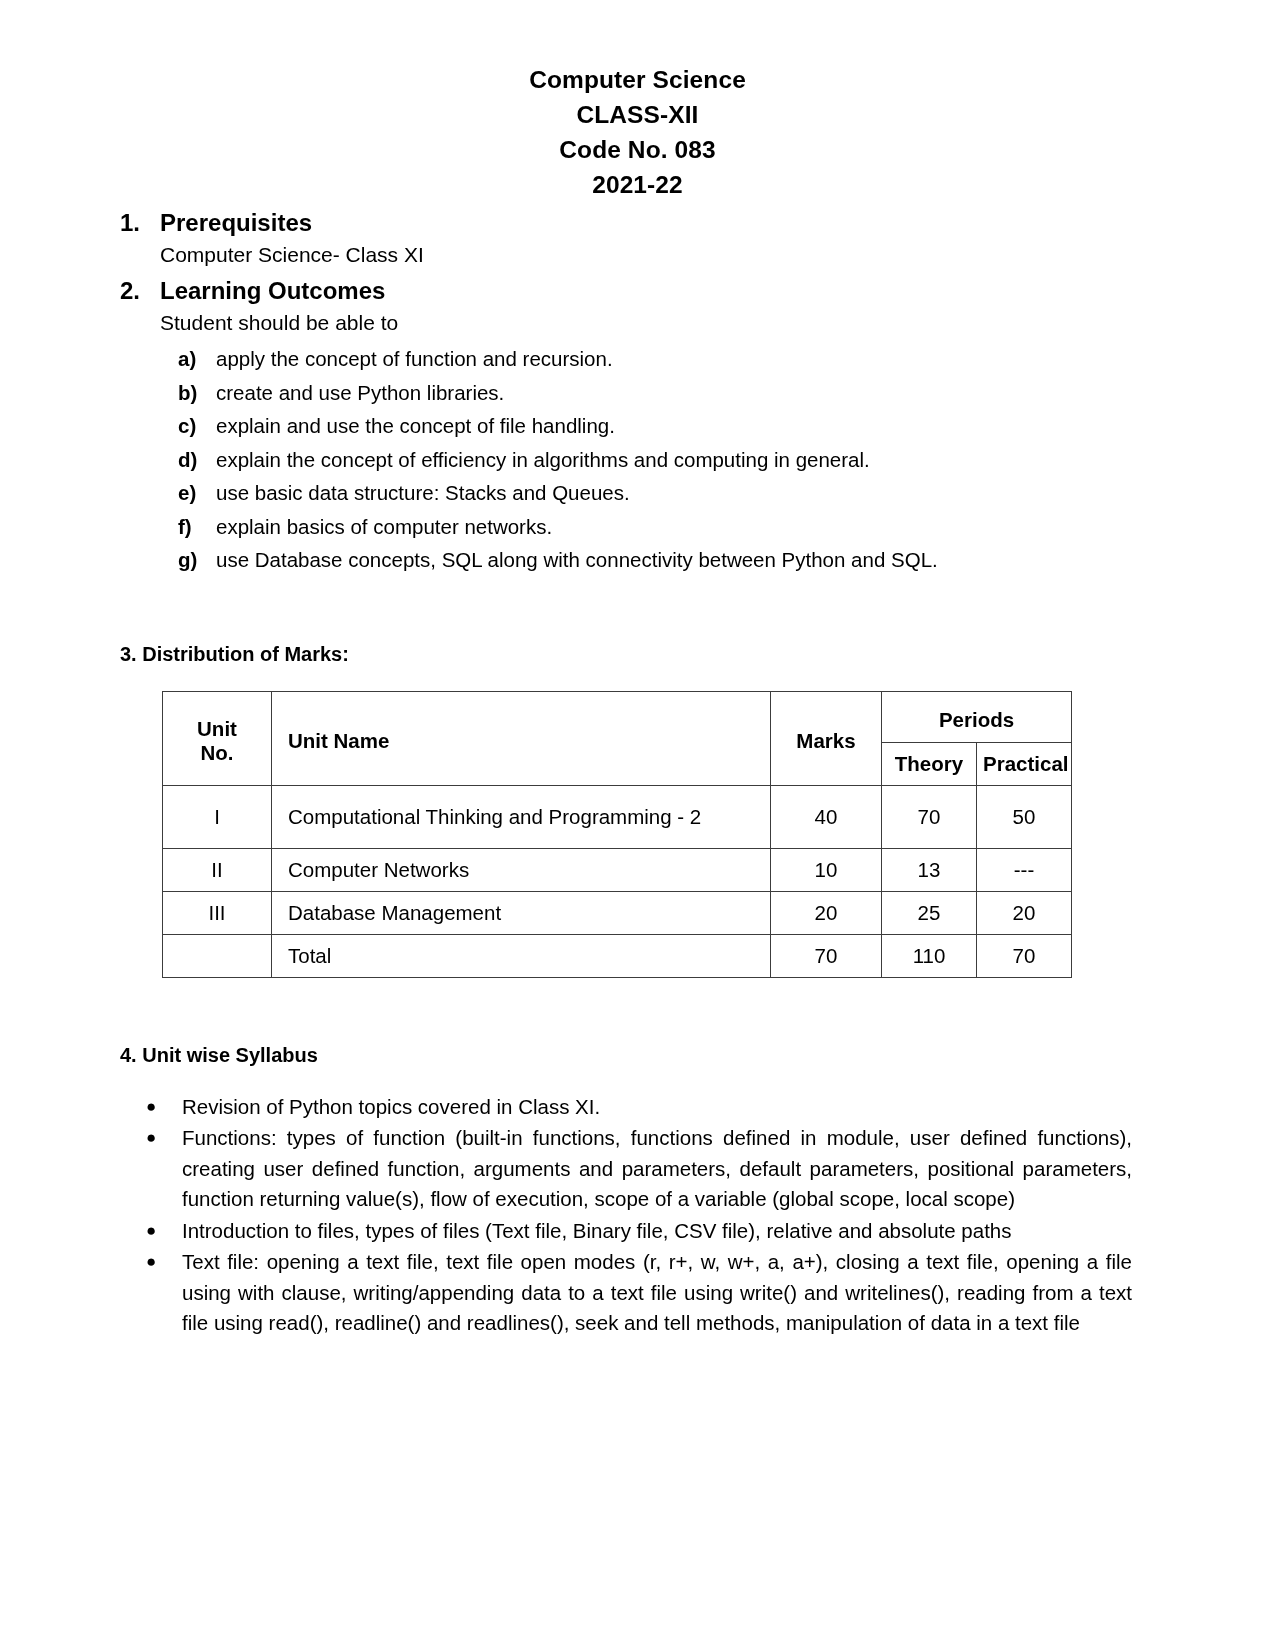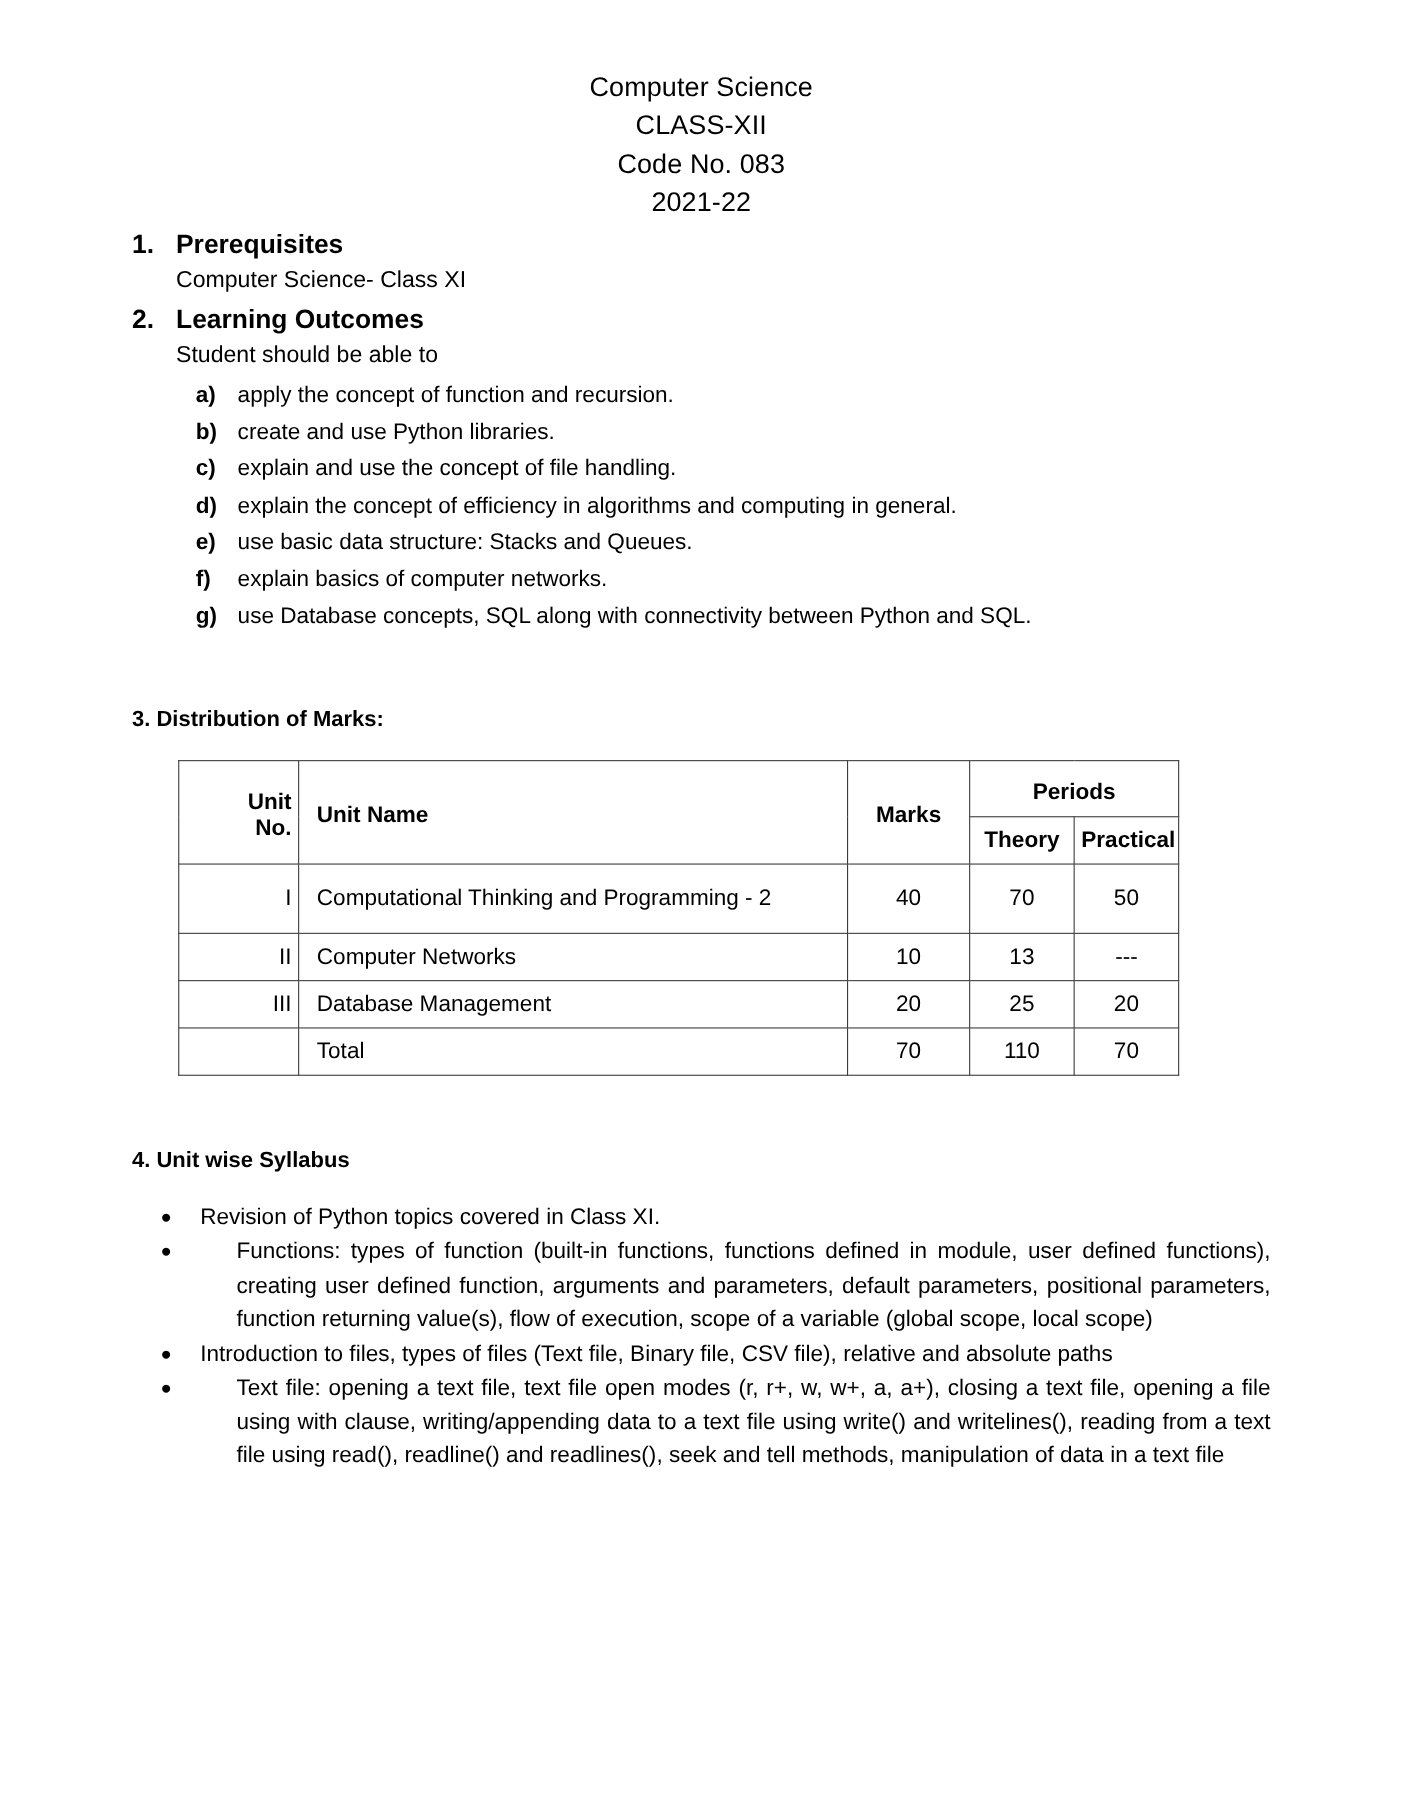--- a/index.html
+++ b/index.html
@@ -23,21 +23,21 @@
     position: relative;
   }
 
   
   .title-block {
     text-align: center;
     margin: 0 0 4px 0;
   }
   .title-line {
     font-size: 24.5px;
-    font-weight: normal;
+    font-weight: bold;
     line-height: 35px;
     letter-spacing: 0.1px;
   }
 
   
   .num-section {
     display: flex;
     align-items: flex-start;
     margin-top: 4px;
   }
@@ -99,21 +99,21 @@
     width: 910px;
     table-layout: fixed;
   }
   table.marks td, table.marks th {
     border: 1.6px solid #3c3c3c;
     font-size: 20.5px;
     font-weight: normal;
     padding: 2px 6px;
     vertical-align: middle;
   }
-  .c-unit  { width: 96px;  text-align: right; }
+  .c-unit  { width: 96px;  text-align: center; }
   .c-name  { width: 476px; text-align: left; padding-left: 16px !important; }
   .c-marks { width: 98px;  text-align: center; }
   .c-th    { width: 110px; text-align: center; }
   .c-pr    { width: 126px; text-align: center; margin-left: 34px; }
 
   table.marks th {
     font-weight: bold;
   }
   .hdr-tall   { height: 76px; vertical-align: top; padding-top: 8px !important; }
   .hdr-spanr  { height: 40px; vertical-align: top; padding-top: 8px !important; }
@@ -150,21 +150,21 @@
     text-align: left;
     padding-left: 14px;
     box-sizing: border-box;
     font-size: 17px;
     line-height: 30.5px;
   }
   ul.bullets > li .bul-text {
     flex: 1;
     max-width: 950px;
   }
-  .justify { text-align: justify; margin-left: 33px; }
+  .justify { text-align: justify; }
 </style>
 </head>
 <body>
 
 <div class="page">
 
   <div class="title-block">
     <div class="title-line">Computer Science</div>
     <div class="title-line">CLASS-XII</div>
     <div class="title-line">Code No. 083</div>

